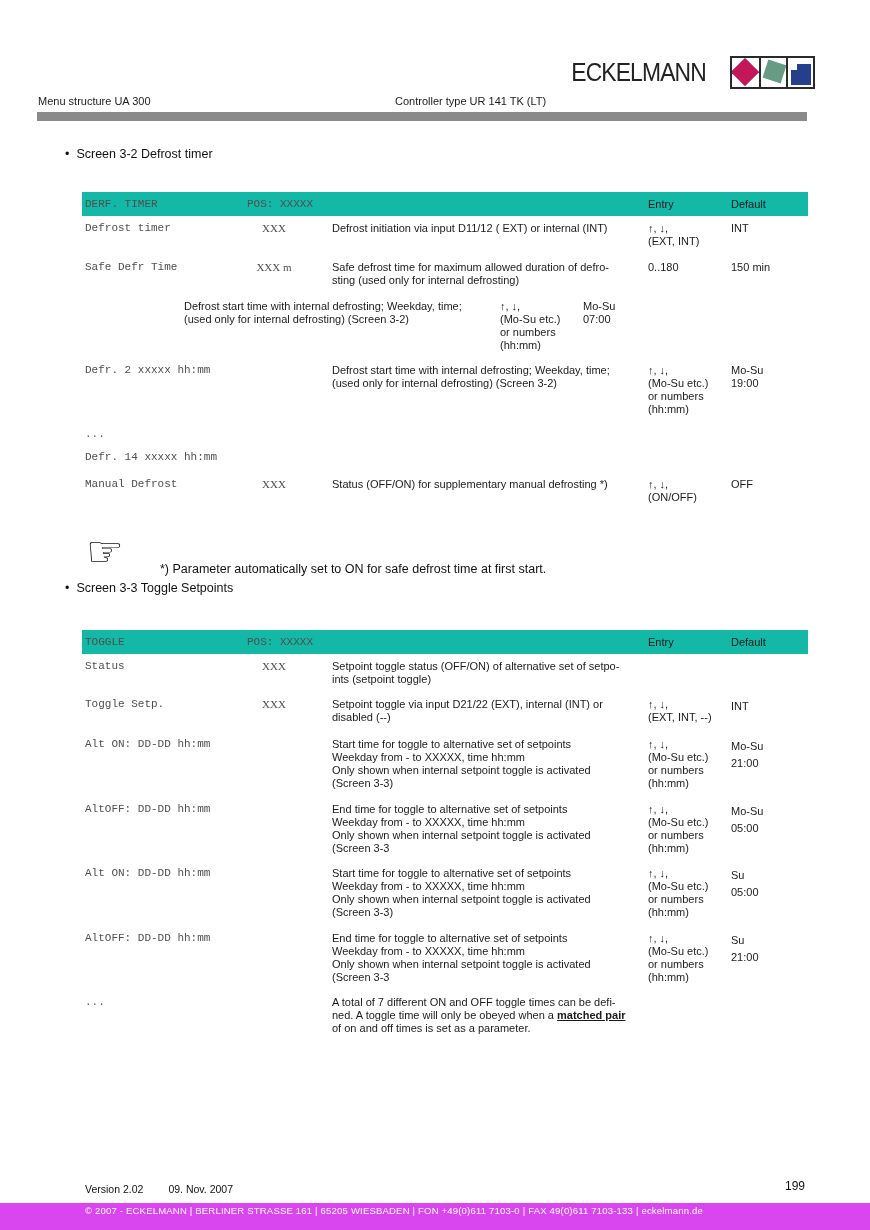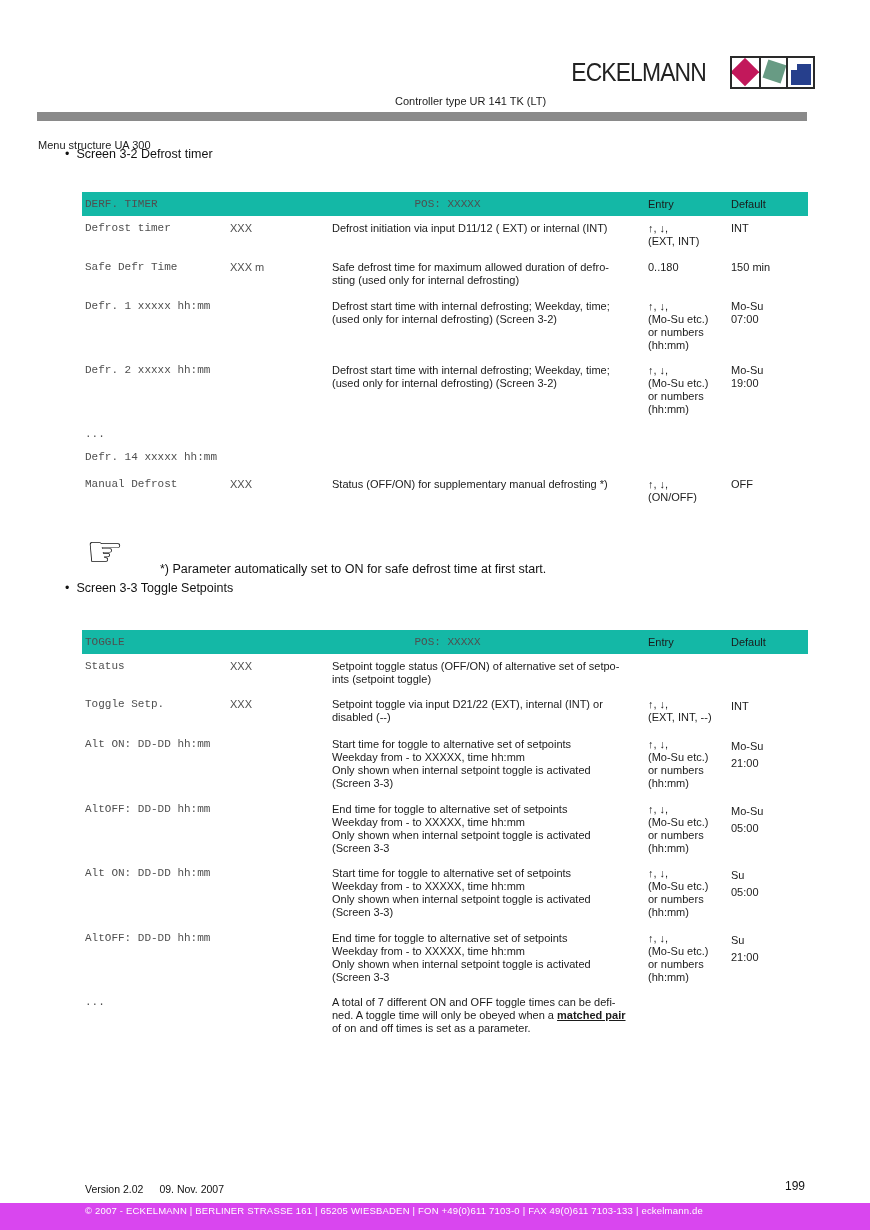--- a/index.html
+++ b/index.html
@@ -3,21 +3,21 @@
 <meta charset="utf-8">
 <style>
   * { margin:0; padding:0; box-sizing:border-box; }
   html,body { background:#ffffff; }
   .page {
     position:relative; width:870px; height:1230px; background:#fff;
     font-family:"Liberation Sans", sans-serif; color:#1b1b1b; overflow:hidden;
   }
 
   
-  .hdr-left   { position:absolute; left:38px;  top:95px;  font-size:11px;margin-top:44px; }
+  .hdr-left   { position:absolute; left:38px;  top:95px;  font-size:11px; }
   .hdr-center { position:absolute; left:395px; top:95px;  font-size:11px; }
   .hdr-bar    { position:absolute; left:37px;  top:112px; width:770px; height:9px; background:#8a8a8a; }
 
   .logo { position:absolute; top:56px; right:55px; display:flex; align-items:center; gap:24px; }
   .logo-text { font-size:26px; letter-spacing:-1px; color:#222; display:inline-block;
                transform:scaleX(.88); transform-origin:right center; font-weight:400; }
   .logo-mark { display:flex; border:2px solid #2a2a2a; height:33px; }
   .logo-cell { width:27px; height:29px; position:relative; overflow:hidden; background:#fff; }
   .logo-cell + .logo-cell { border-left:2px solid #2a2a2a; }
   .shape-magenta { position:absolute; left:3px; top:4px; width:20px; height:20px; background:#C2185B; transform:rotate(45deg); }
@@ -31,44 +31,44 @@
   #section1 { top:147px; }
   #section2 { top:581px; }
 
   
   .dtable { position:absolute; left:82px; width:726px; }
   #table1 { top:192px; }
   #table2 { top:630px; }
 
   .thead { display:flex; align-items:center; height:24px; background:#14b8a6; }
   .thead .t-title { width:148px; padding-left:3px; font-family:"Liberation Mono","DejaVu Sans Mono",monospace; font-size:11px; color:#4f4f4f; }
-  .thead .t-pos   { width:418px; padding-left:17px; font-family:"Liberation Mono","DejaVu Sans Mono",monospace; font-size:11px; color:#4f4f4f;text-align:center; }
+  .thead .t-pos   { width:418px; padding-left:17px; font-family:"Liberation Mono","DejaVu Sans Mono",monospace; font-size:11px; color:#4f4f4f; }
   .thead .t-entry { width:83px; font-size:11px; color:#1b1b1b; }
   .thead .t-def   { width:77px; font-size:11px; color:#1b1b1b; }
 
   .trow { display:flex; padding-top:6px; }
   .cell { white-space:pre-line; font-size:11px; line-height:13px; }
   .cell.param { width:148px; padding-left:3px; font-family:"Liberation Mono","DejaVu Sans Mono",monospace; color:#4f4f4f; font-size:11px; }
-  .cell.value { width:90px; text-align:left; padding-right:2px; font-family:Liberation Sans, sans-serif; color:#4f4f4f; font-size:11px; }
+  .cell.value { width:90px; text-align:center; padding-right:2px; font-family:Liberation Serif, serif; color:#4f4f4f; font-size:11px; }
   .cell.desc  { width:328px; padding-left:12px; }
   .cell.entry { width:83px; }
   .cell.def   { width:77px; }
   #table2 .cell.def { line-height:17px; }
   .u { text-decoration:underline;font-weight:bold; }
 
   
   .hand { position:absolute; left:86px; top:531px; font-size:42px; line-height:42px; color:#111;
           font-family:"DejaVu Sans", sans-serif; }
   .note-text { position:absolute; left:160px; top:543px; font-size:12.5px; color:#111;margin-top:19px; }
 
   
   .footer-bar { position:absolute; left:0; top:1203px; width:870px; height:32px; background:#d946ef; }
   .footer-bar-text { position:absolute; left:85px; top:2px; font-size:9.5px; color:#ffffff; letter-spacing:.2px; }
   .version-line { position:absolute; left:85px; top:1183px; font-size:10.5px; color:#111; }
-  .version-line .date { margin-left:16px; }
+  .version-line .date { margin-left:25px; }
   .page-number { position:absolute; right:65px; top:1179px; font-size:12px; color:#111; }
 </style>
 </head>
 <body>
 
 <div class="page">
 
   <div class="logo">
     <span class="logo-text">ECKELMANN</span>
     <span class="logo-mark">
@@ -108,21 +108,20 @@
     </div>
     <div class="trow" style="min-height:39px">
       <div class="cell param">Safe Defr Time</div>
       <div class="cell value">XXX m</div>
       <div class="cell desc">Safe defrost time for maximum allowed duration of defro-
 sting (used only for internal defrosting)</div>
       <div class="cell entry">0..180</div>
       <div class="cell def">150 min</div>
     </div>
     <div class="trow" style="min-height:64px">
-      <div class="cell param">Defr. 1 xxxxx hh:mm</div>
       <div class="cell value"></div>
       <div class="cell desc">Defrost start time with internal defrosting; Weekday, time;
 (used only for internal defrosting) (Screen 3-2)</div>
       <div class="cell entry">↑, ↓,
 (Mo-Su etc.)
 or numbers
 (hh:mm)</div>
       <div class="cell def">Mo-Su
 07:00</div>
     </div>

